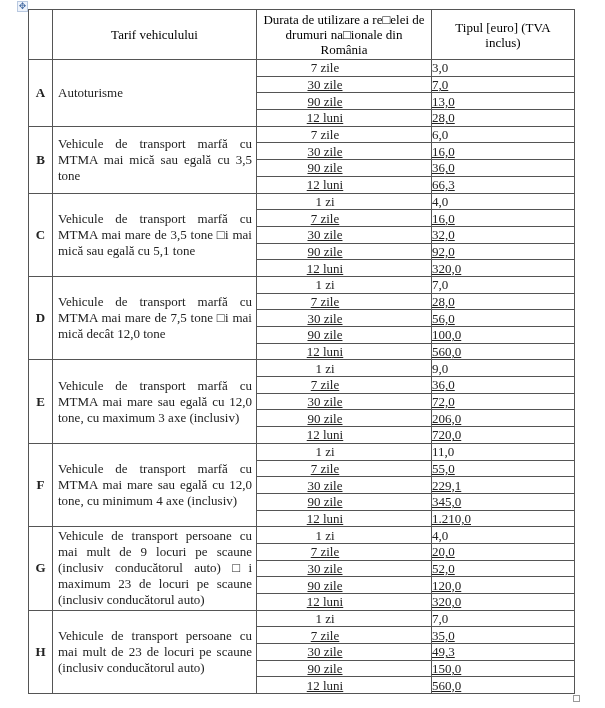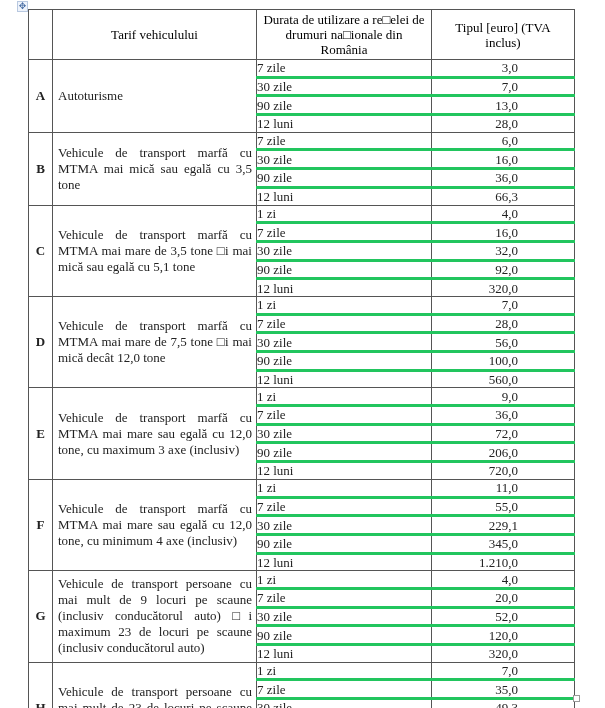--- a/index.html
+++ b/index.html
@@ -10,23 +10,23 @@
                  text-align: center; color: #4a6fa5; font-family: "DejaVu Sans", sans-serif; }
   .resize-handle { position: absolute; left: 573px; top: 695px; width: 5px; height: 5px;
                    border: 1px solid #999; background: #fff; }
   table { position: absolute; left: 28px; top: 9px; border-collapse: collapse;
           table-layout: fixed; width: 546px; font-size: 13px; }
   td, th { border: 1px solid #555; padding: 0; font-weight: normal; }
   th { height: 49px; vertical-align: middle; text-align: center; line-height: 15px; color: #000000; }
   td.letter { text-align: center; font-weight: bold; vertical-align: middle; width: 24px; }
   td.desc { text-align: justify; text-align-last: left; vertical-align: middle;
             padding: 0 4px 0 5px; line-height: 16px; }
-  td.dur { text-align: left; padding-right: 38px; height: 15.7px; line-height: 15px; white-space: nowrap; }
-  td.price { text-align: right; padding-right: 56px; line-height: 15px; white-space: nowrap; }
-  tr.sub td.dur, tr.sub td.price { border-top: 3px solid #22c55e; }
+  td.dur { text-align: center; padding-right: 38px; height: 15.7px; line-height: 15px; white-space: nowrap; }
+  td.price { text-align: left; padding-right: 56px; line-height: 15px; white-space: nowrap; }
+  tr.sub td.dur, tr.sub td.price { border-top: 1px solid #22c55e; text-decoration: underline; }
 </style>
 </head>
 <body>
 
 <div class="move-handle">✥</div>
 
 <table>
   <colgroup>
     <col style="width:24px">
     <col style="width:204px">
@@ -197,21 +197,21 @@
       <tr class="sub">
         <td class="dur">7 zile</td>
         <td class="price">35,0</td>
       </tr>
       <tr class="sub">
         <td class="dur">30 zile</td>
         <td class="price">49,3</td>
       </tr>
       <tr class="sub">
         <td class="dur">90 zile</td>
-        <td class="price">210,0</td>
+        <td class="price">150,0</td>
       </tr>
       <tr class="sub">
         <td class="dur">12 luni</td>
         <td class="price">560,0</td>
       </tr>
     </tbody>
 </table>
 
 <div class="resize-handle"></div>
 

